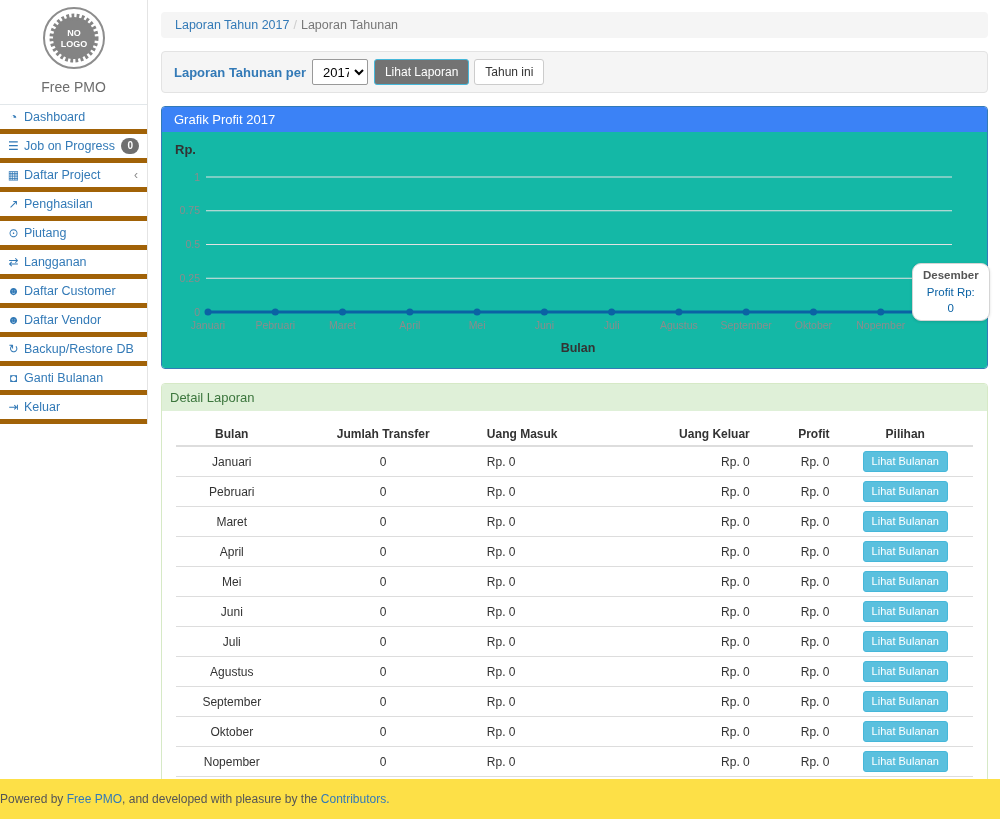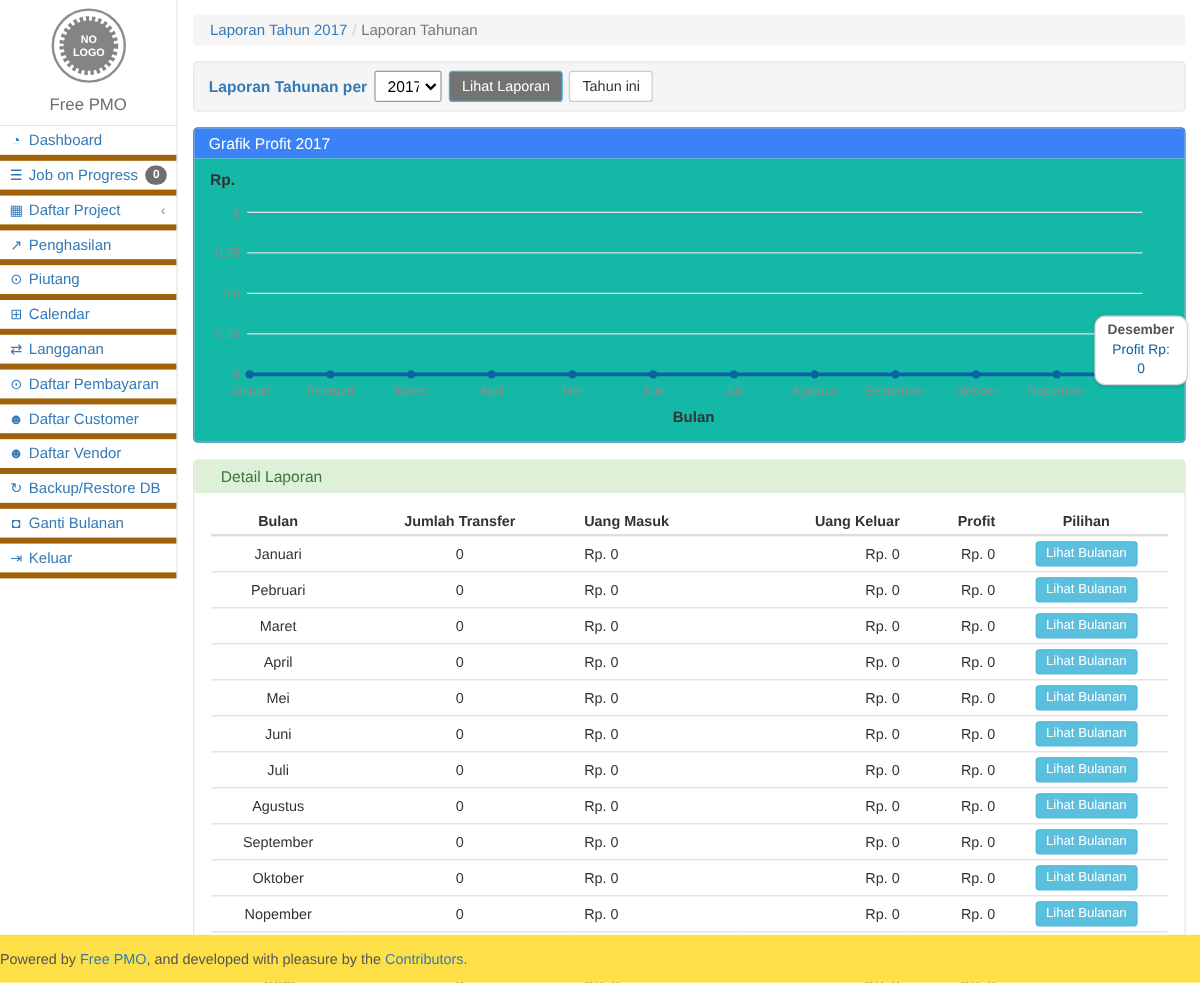--- a/index.html
+++ b/index.html
@@ -46,21 +46,21 @@
                                     border-radius:3px 3px 0 0; }
   .panel-chart-body { position:relative; background:#14b8a6; height:236px; border-radius:0 0 3px 3px; }
   .chart-tooltip { position:absolute; left:750px; top:131px; background:#fff; border:1px solid #d5d5d5;
                    border-radius:9px; box-shadow:0 1px 3px rgba(0,0,0,.12); padding:3px 10px;
                    text-align:center; font-size:11.5px; line-height:1.45; z-index:2; }
   .chart-tooltip .tt-label { font-weight:bold; color:#555; }
   .chart-tooltip .tt-value { color:#0b62a4; }
 
   
   .panel-success { border:1px solid #d6e9c6; margin-top:14px; }
-  .panel-success > .panel-heading { background:#dff0d8; color:#3c763d; padding:6px 22px; font-size:13px;
+  .panel-success > .panel-heading { background:#dff0d8; color:#3c763d; padding:6px 8px; font-size:13px;
                                     border-radius:3px 3px 0 0; }
   .panel-success > .panel-body { padding:12px 14px; background:#fff; border-radius:0 0 3px 3px; }
 
   table.report { width:100%; border-collapse:collapse; font-size:12px; color:#333; }
   table.report th { border-bottom:2px solid #ddd; padding:4px 8px; font-weight:bold; }
   table.report td { border-top:1px solid #ddd; padding:4px 8px; }
   table.report th:nth-child(1), table.report td:nth-child(1) { width:14%; text-align:center; }
   table.report th:nth-child(2), table.report td:nth-child(2) { width:24%; text-align:center; }
   table.report th:nth-child(3), table.report td:nth-child(3) { width:17%; text-align:left;margin-top:17px; }
   table.report th:nth-child(4), table.report td:nth-child(4) { width:18%; text-align:right; }
@@ -87,23 +87,21 @@
       <text x="32" y="41" text-anchor="middle" fill="#ffffff" font-size="9" font-weight="bold" font-family="Liberation Sans, sans-serif">LOGO</text>
     </svg>
   </div>
   <div class="brand">Free PMO</div>
   <nav class="nav">
       <div class="nav-item"><span class="nav-icon">◔</span><span>Dashboard</span></div>
       <div class="nav-item"><span class="nav-icon">☰</span><span>Job on Progress</span><span class="badge">0</span></div>
       <div class="nav-item"><span class="nav-icon">▦</span><span>Daftar Project</span><span class="chev">‹</span></div>
       <div class="nav-item"><span class="nav-icon">↗</span><span>Penghasilan</span></div>
       <div class="nav-item"><span class="nav-icon">⊙</span><span>Piutang</span></div>
-      <div class="nav-item"><span class="nav-icon">⊞</span><span>Calendar</span></div>
       <div class="nav-item"><span class="nav-icon">⇄</span><span>Langganan</span></div>
-      <div class="nav-item"><span class="nav-icon">⊙</span><span>Daftar Pembayaran</span></div>
       <div class="nav-item"><span class="nav-icon">☻</span><span>Daftar Customer</span></div>
       <div class="nav-item"><span class="nav-icon">☻</span><span>Daftar Vendor</span></div>
       <div class="nav-item"><span class="nav-icon">↻</span><span>Backup/Restore DB</span></div>
       <div class="nav-item"><span class="nav-icon">◘</span><span>Ganti Bulanan</span></div>
       <div class="nav-item"><span class="nav-icon">⇥</span><span>Keluar</span></div>
     </nav>
 </aside>
 
 <div class="main">
 

